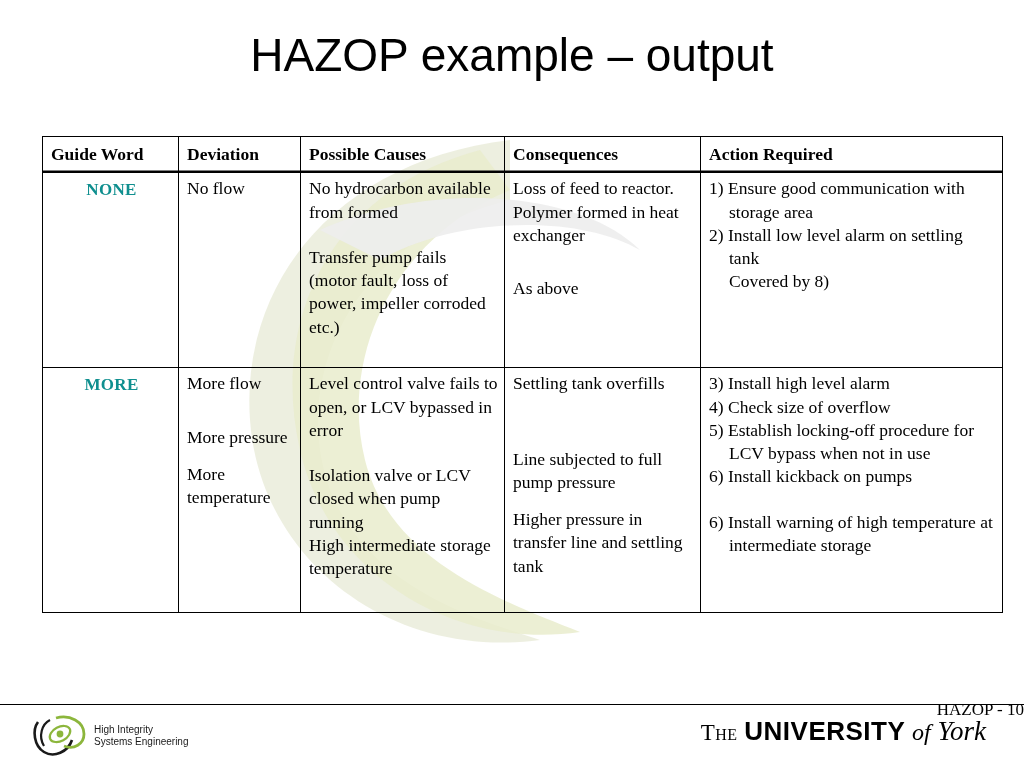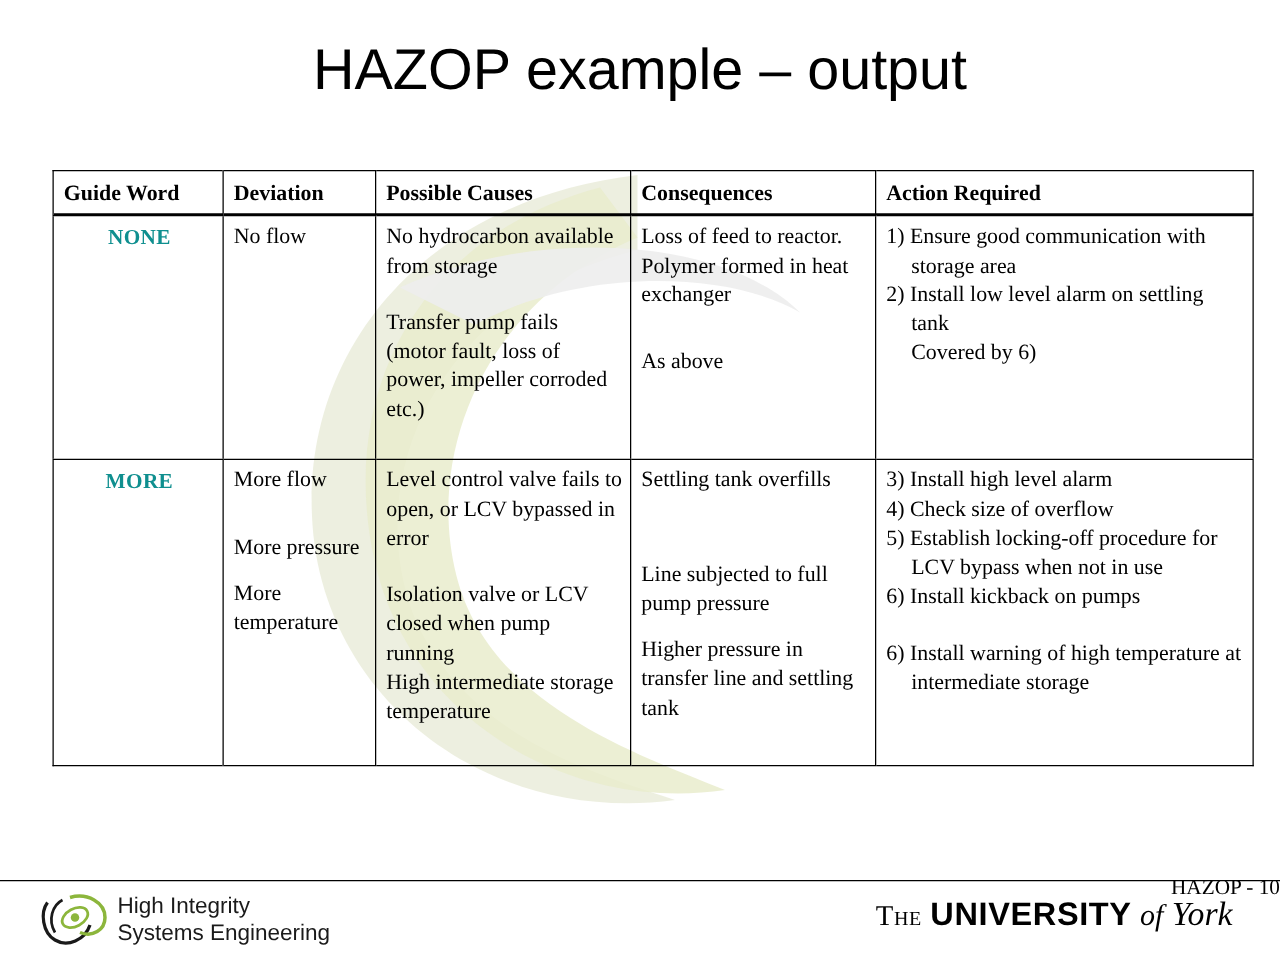--- a/index.html
+++ b/index.html
@@ -170,21 +170,21 @@
     align-items: center;
     z-index: 3;
   }
   .logo-left .mark {
     width: 62px;
     height: 48px;
     flex: 0 0 62px;
   }
   .logo-left .logo-text {
     font-family: "Liberation Sans", sans-serif;
-    font-size: 18px;
+    font-size: 10px;
     line-height: 1.22;
     color: #1a1a1a;
     margin-left: 2px;
   }
   .logo-right {
     position: absolute;
     right: 26px;
     top: 716px;
     z-index: 3;
     font-size: 27px;
@@ -248,33 +248,33 @@
       </thead>
       <tbody>
         <tr class="row-none">
           <td>
             <span class="guide-word">NONE</span>
           </td>
           <td>
             <div class="cell-block">No flow</div>
           </td>
           <td>
-            <div class="cell-block">No hydrocarbon available from storage</div>
+            <div class="cell-block">No hydrocarbon available from formed</div>
             <div class="gap-md"></div>
             <div class="cell-block">Transfer pump fails (motor fault, loss of power, impeller corroded etc.)</div>
           </td>
           <td>
             <div class="cell-block">Loss of feed to reactor. Polymer formed in heat exchanger</div>
             <div class="gap-lg"></div>
             <div class="cell-block">As above</div>
           </td>
           <td>
             <span class="action-item">1) Ensure good communication with storage area</span>
             <span class="action-item">2) Install low level alarm on settling tank</span>
-            <span class="action-sub">Covered by 6)</span>
+            <span class="action-sub">Covered by 8)</span>
           </td>
         </tr>
         <tr class="row-more">
           <td>
             <span class="guide-word">MORE</span>
           </td>
           <td>
             <div class="cell-block">More flow</div>
             <div class="gap-lg"></div>
             <div class="cell-block">More pressure</div>

